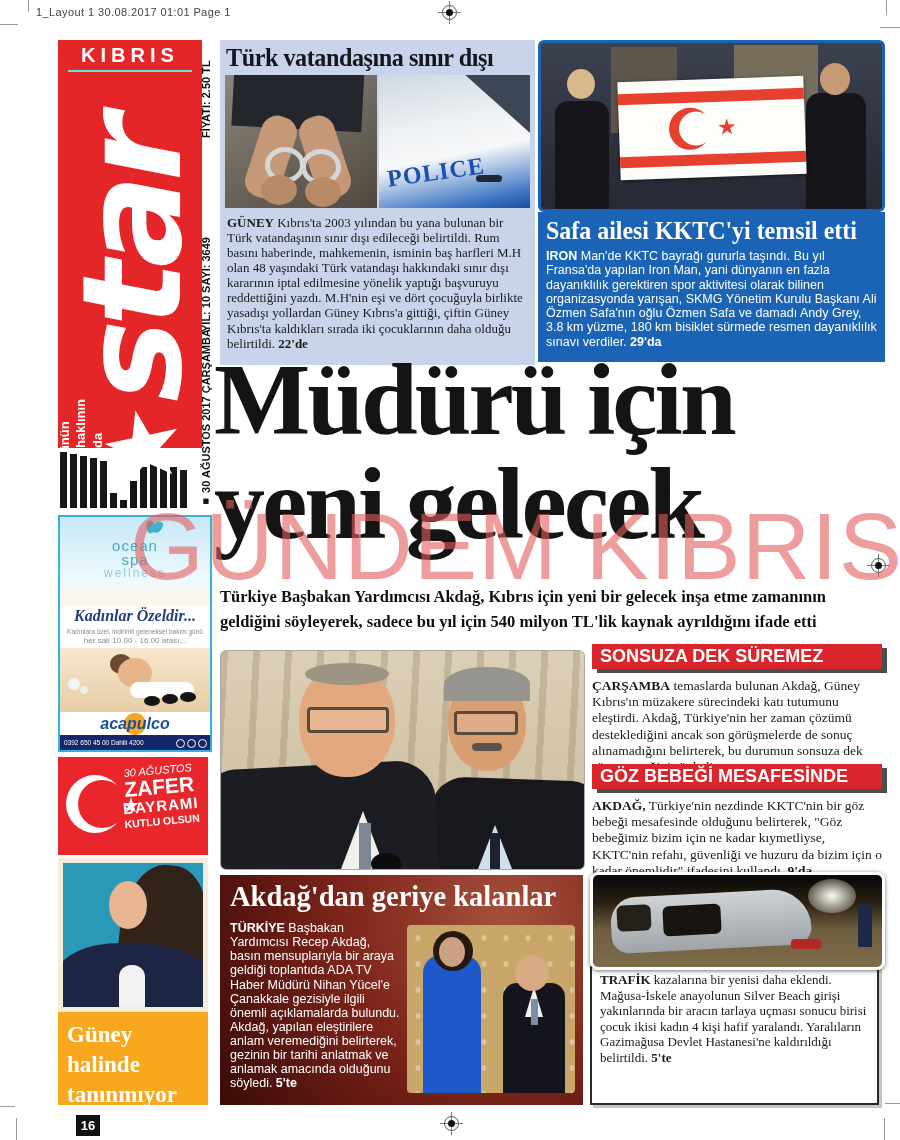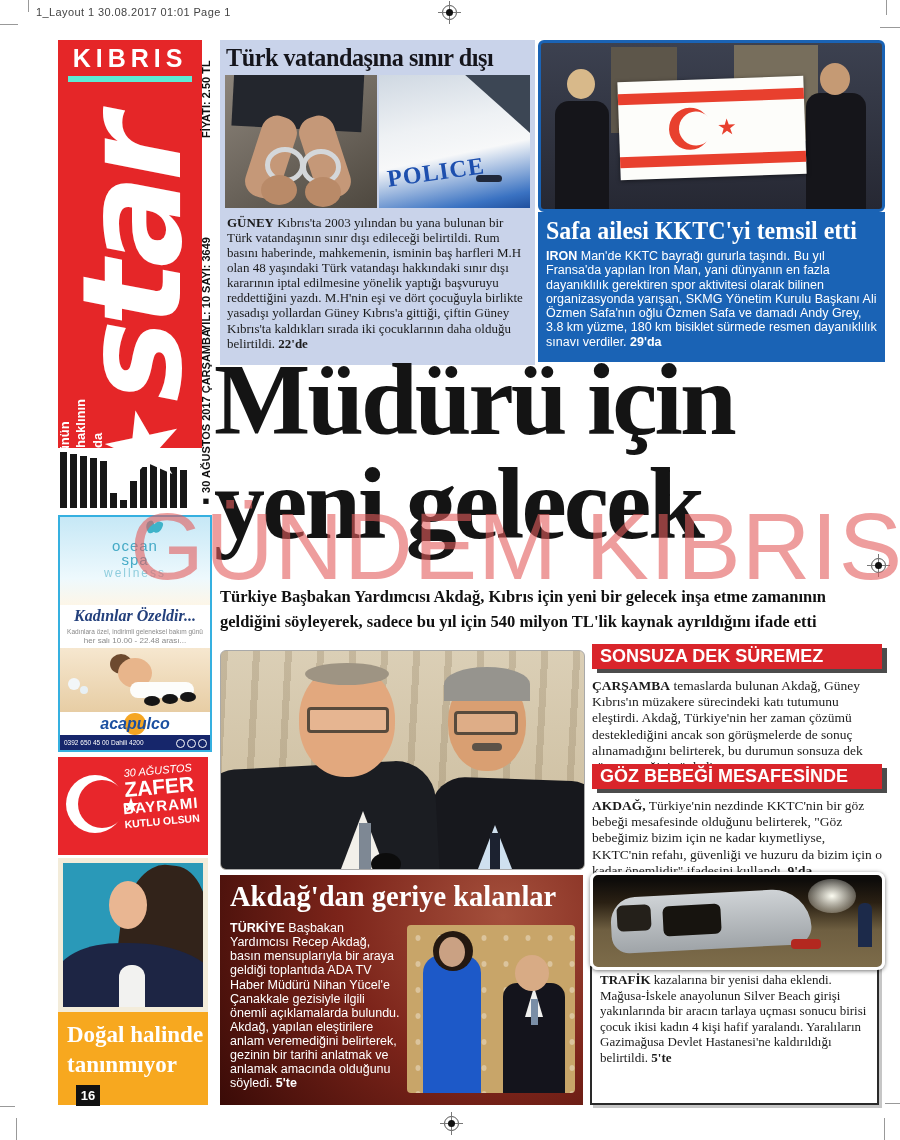--- a/index.html
+++ b/index.html
@@ -11,21 +11,21 @@
   .proof-label{position:absolute;left:36px;top:6px;font-size:11px;color:#444;letter-spacing:.4px;}
   .cropline{position:absolute;background:#999;}
   .regmark{position:absolute;width:13px;height:13px;border:1px solid #555;border-radius:50%;}
   .regmark::after{content:"";position:absolute;left:3px;top:3px;width:7px;height:7px;border-radius:50%;background:#111;}
   .regmark::before{content:"";position:absolute;left:-5px;top:6px;width:23px;height:1px;background:#777;box-shadow:0 0 0 0 #777;}
   .regmark .v{position:absolute;top:-5px;left:6px;height:23px;width:1px;background:#777;}
 
   
   #redbox{position:absolute;left:58px;top:40px;width:144px;height:408px;background:#e52628;}
   #kibris{position:absolute;left:10px;right:10px;top:4px;text-align:center;color:#fff;font-weight:bold;
-          font-size:25px;letter-spacing:5px;border-bottom:6px solid #5eead4;padding-bottom:3px;}
+          font-size:20px;letter-spacing:5px;border-bottom:2px solid #5eead4;padding-bottom:3px;}
   #starlogo{position:absolute;left:-104px;top:146px;width:360px;height:150px;transform:rotate(-90deg);
             font-family:"DejaVu Sans","Liberation Sans",sans-serif;font-weight:bold;font-style:italic;
             font-size:138px;line-height:148px;color:#fff;text-align:center;letter-spacing:-7px;}
   #slogan{position:absolute;left:-28px;top:359px;width:110px;height:56px;transform:rotate(-90deg);
           color:#fff;font-weight:bold;font-size:13px;line-height:1.25;}
   .bigstar{position:absolute;left:100px;top:398px;font-size:96px;color:#fff;transform:rotate(-12deg);z-index:3;line-height:1;}
   .vtext{position:absolute;left:200px;writing-mode:vertical-rl;transform:rotate(180deg);
          font-size:11px;font-weight:bold;color:#111;white-space:nowrap;}
   #barcode{position:absolute;left:60px;top:452px;width:138px;height:56px;display:flex;align-items:flex-end;gap:3px;}
   #barcode div{width:7px;background:#161616;}
@@ -233,21 +233,21 @@
           <i></i>
         </span>
       <div class="spa-logo">
         <div>ocean</div>
         <div>spa</div>
         <div class="w">wellness</div>
       </div>
     </div>
     <div class="title">Kadınlar Özeldir...</div>
     <div class="sub1">Kadınlara özel, indirimli geleneksel bakım günü</div>
-    <div class="sub2">her salı 10.00 - 22.48 arası...</div>
+    <div class="sub2">her salı 10.00 - 16.00 arası...</div>
     <div class="photo">
       <span class="flower"></span>
       <span class="hair"></span>
       <span class="head"></span>
       <span class="towel"></span>
       <span class="stone" style="right:14px;top:44px;"></span>
       <span class="stone" style="right:32px;top:46px;"></span>
       <span class="stone" style="right:50px;top:48px;"></span>
     </div>
     <div class="brand">
@@ -277,21 +277,21 @@
     </div>
   </div>
 
   <div id="celeb-photo">
     <span class="c-hair"></span>
     <span class="c-face"></span>
     <span class="c-blazer"></span>
     <span class="c-top"></span>
   </div>
   <div id="celeb-cap">
-    <div>Doğal halinde</div>
+    <div>Güney halinde</div>
     <div><span>tanınmıyor</span><span id="page-badge">16</span></div>
   </div>
 
   <div id="deport" class="serif">
     <h2>Türk vatandaşına sınır dışı</h2>
     <div class="photos">
       <div class="cuffs">
         <span class="torso"></span>
         <span class="arm" style="left:28px;top:40px;transform:rotate(18deg);"></span>
         <span class="arm" style="left:82px;top:40px;transform:rotate(-18deg);"></span>

